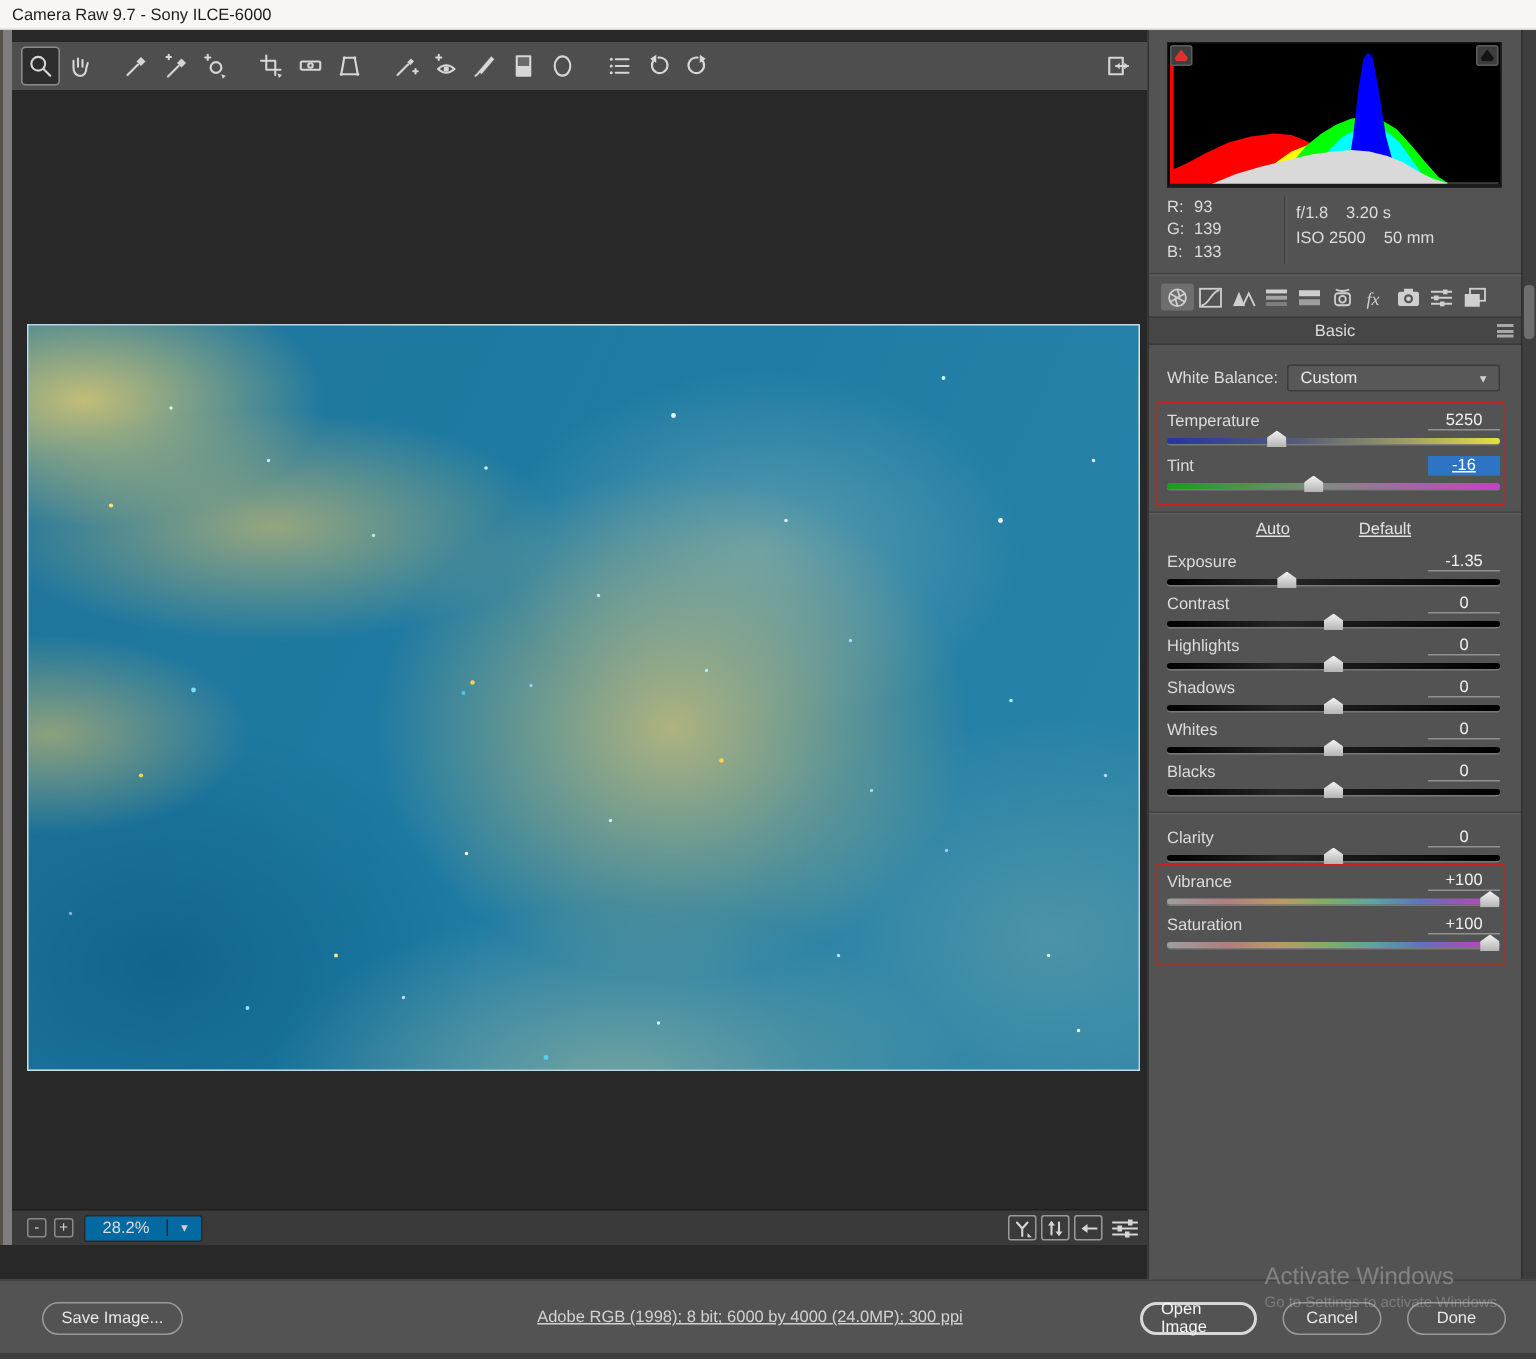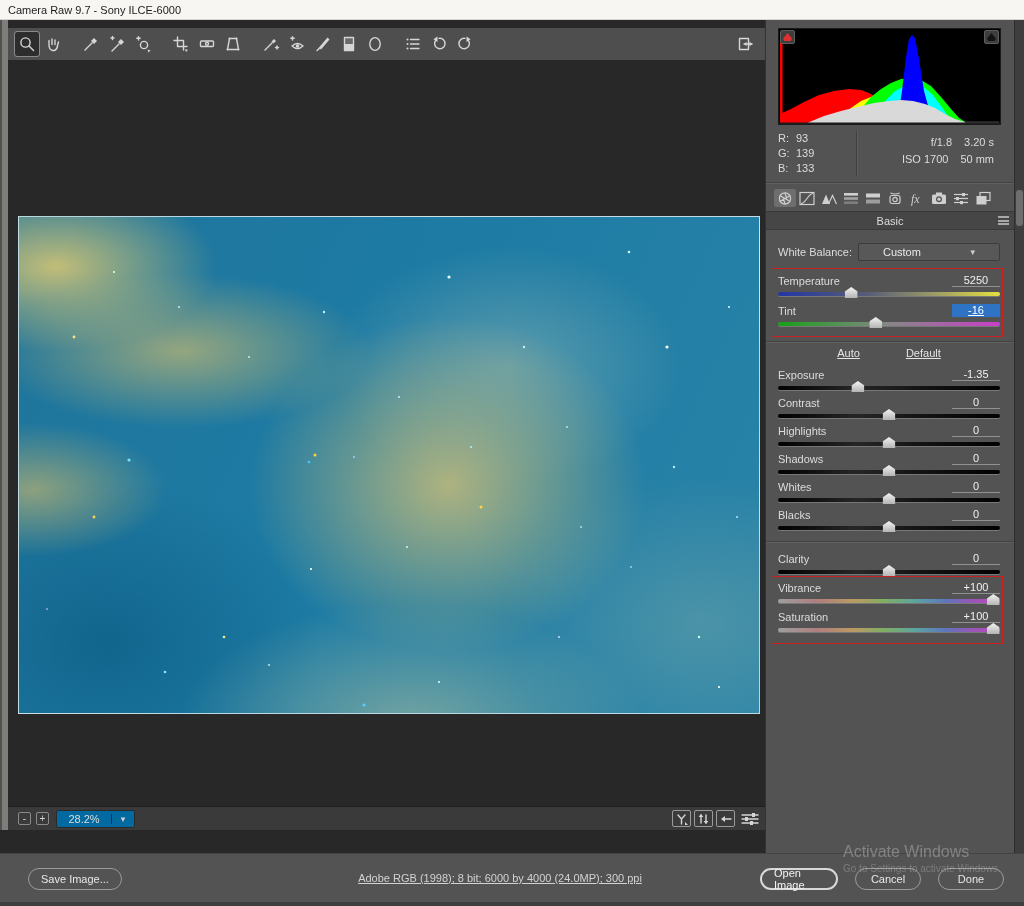--- a/index.html
+++ b/index.html
@@ -66,38 +66,38 @@
   .panel-inner{padding:8px 14px 0 12px;}
   .hist-wrap{position:relative;width:223px;height:97px;background:#000;border:1px solid #1a1a1a;box-sizing:border-box;}
   .clip-btn{position:absolute;top:1px;width:15px;height:14px;background:#3e3e3e;border:1px solid #5d5d5d;
             box-sizing:border-box;border-radius:2px;display:flex;align-items:center;justify-content:center;}
   .clip-btn.l{left:1px;} .clip-btn.r{right:1px;}
   .clip-tri{width:9px;height:8px;clip-path:polygon(50% 0,100% 70%,85% 100%,15% 100%,0 70%);}
   .info-row{display:flex;margin-top:6px;align-items:stretch;}
   .rgb-col{width:78px;line-height:15px;}
   .rgb-col .lab{display:inline-block;width:18px;}
   .info-div{width:1px;background:#404040;border-right:1px solid #5e5e5e;}
-  .exif-col{flex:1;text-align:right;line-height:17px;padding-top:3px;}
+  .exif-col{flex:1;text-align:left;line-height:17px;padding-top:3px;}
   .exif-col span{margin:0 6px;}
   .hr-full{height:1px;background:#434343;border-bottom:1px solid #606060;margin:6px -14px 0 -12px;}
   .tabs{display:flex;align-items:center;margin:5px -4px 0 -4px;}
   .tab{width:22px;height:18px;display:flex;align-items:center;justify-content:center;border-radius:2px;}
   .tab.selected{background:#6e6e6e;}
   .tab svg{display:block;}
   .tic{stroke:#cfcfcf;fill:none;stroke-width:1.2;}
   .ticf{fill:#cfcfcf;stroke:none;}
   .panel-header{margin:4px -14px 0 -12px;height:17px;background:#464646;border-top:1px solid #3a3a3a;
                 border-bottom:1px solid #3a3a3a;display:flex;align-items:center;justify-content:center;position:relative;}
   .panel-menu{position:absolute;right:5px;top:4px;width:11px;height:9px;display:flex;flex-direction:column;justify-content:space-between;}
   .panel-menu i{display:block;height:2px;background:#a8a8a8;}
 
   .wb-row{display:flex;align-items:center;margin-top:13px;}
   .wb-row .wb-label{white-space:nowrap;}
   .wb-select{flex:1;margin-left:6px;height:18px;background:#585858;border:1px solid #3c3c3c;
-             border-radius:2px;display:flex;align-items:center;padding:0 24px;box-sizing:border-box;
+             border-radius:2px;display:flex;align-items:center;padding:0 8px;box-sizing:border-box;
              color:#eaeaea;}
   .wb-select .car{margin-left:auto;font-size:9px;color:#cfcfcf;}
 
   .annotated{position:relative;}
   .red-box{position:absolute;left:-7px;right:-3px;border:1px solid #cc1f1f;pointer-events:none;z-index:5;}
   .red-box.b1{top:-5px;bottom:-4px;}
   .red-box.b2{top:-4px;bottom:-6px;}
 
   .s-row{height:30px;}
   #tone-sliders .s-row{height:28px;}
@@ -386,21 +386,21 @@
 
       <div class="info-row">
         <div class="rgb-col">
           <div><span class="lab">R:</span><span>93</span></div>
           <div><span class="lab">G:</span><span>139</span></div>
           <div><span class="lab">B:</span><span>133</span></div>
         </div>
         <div class="info-div"></div>
         <div class="exif-col">
           <div><span>f/1.8</span><span>3.20 s</span></div>
-          <div><span>ISO 1700</span><span>50 mm</span></div>
+          <div><span>ISO 2500</span><span>50 mm</span></div>
         </div>
       </div>
 
       <div class="hr-full"></div>
 
       <div class="tabs">
         <div class="tab selected">
           <svg width="18" height="15">
               <circle class="tic" cx="9" cy="7.5" r="5.6"></circle>
               <path class="tic" d="M9 1.9 L10.6 7.5 M14.3 4.5 L9 7.5 M14.3 10.5 L9 7.5 M9 13.1 L7.4 7.5 M3.7 10.5 L9 7.5 M3.7 4.5 L9 7.5"></path>

